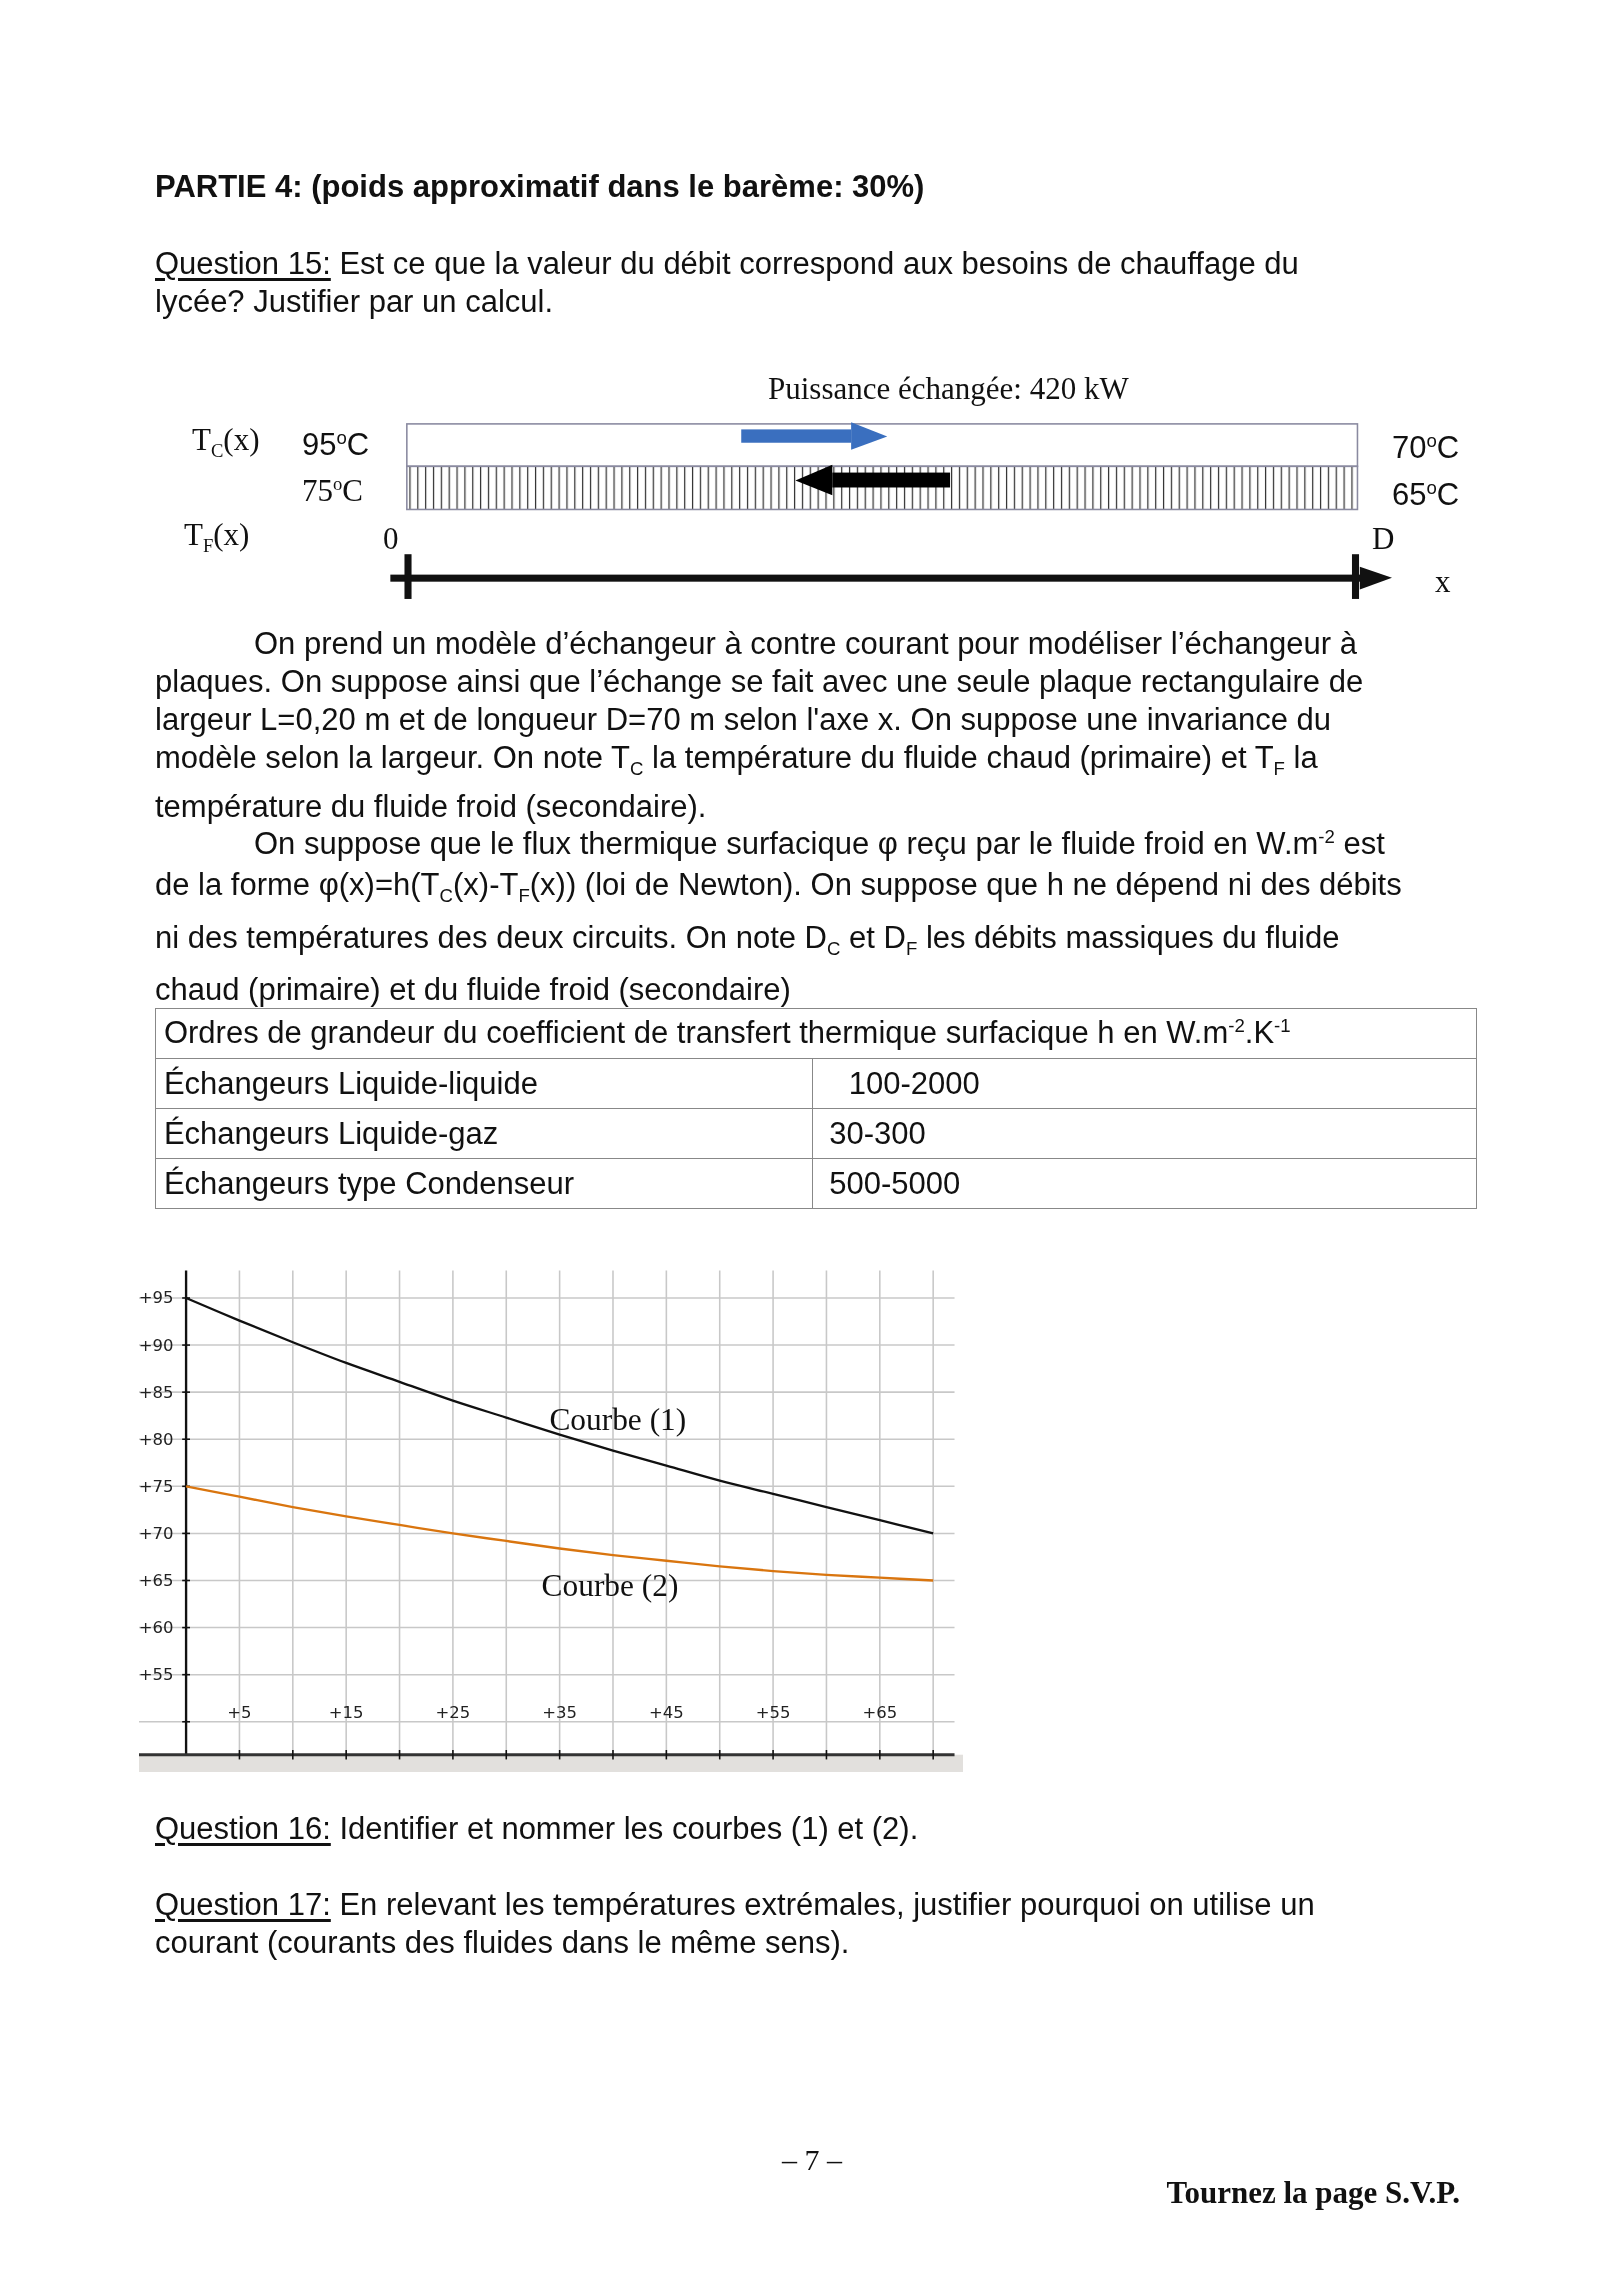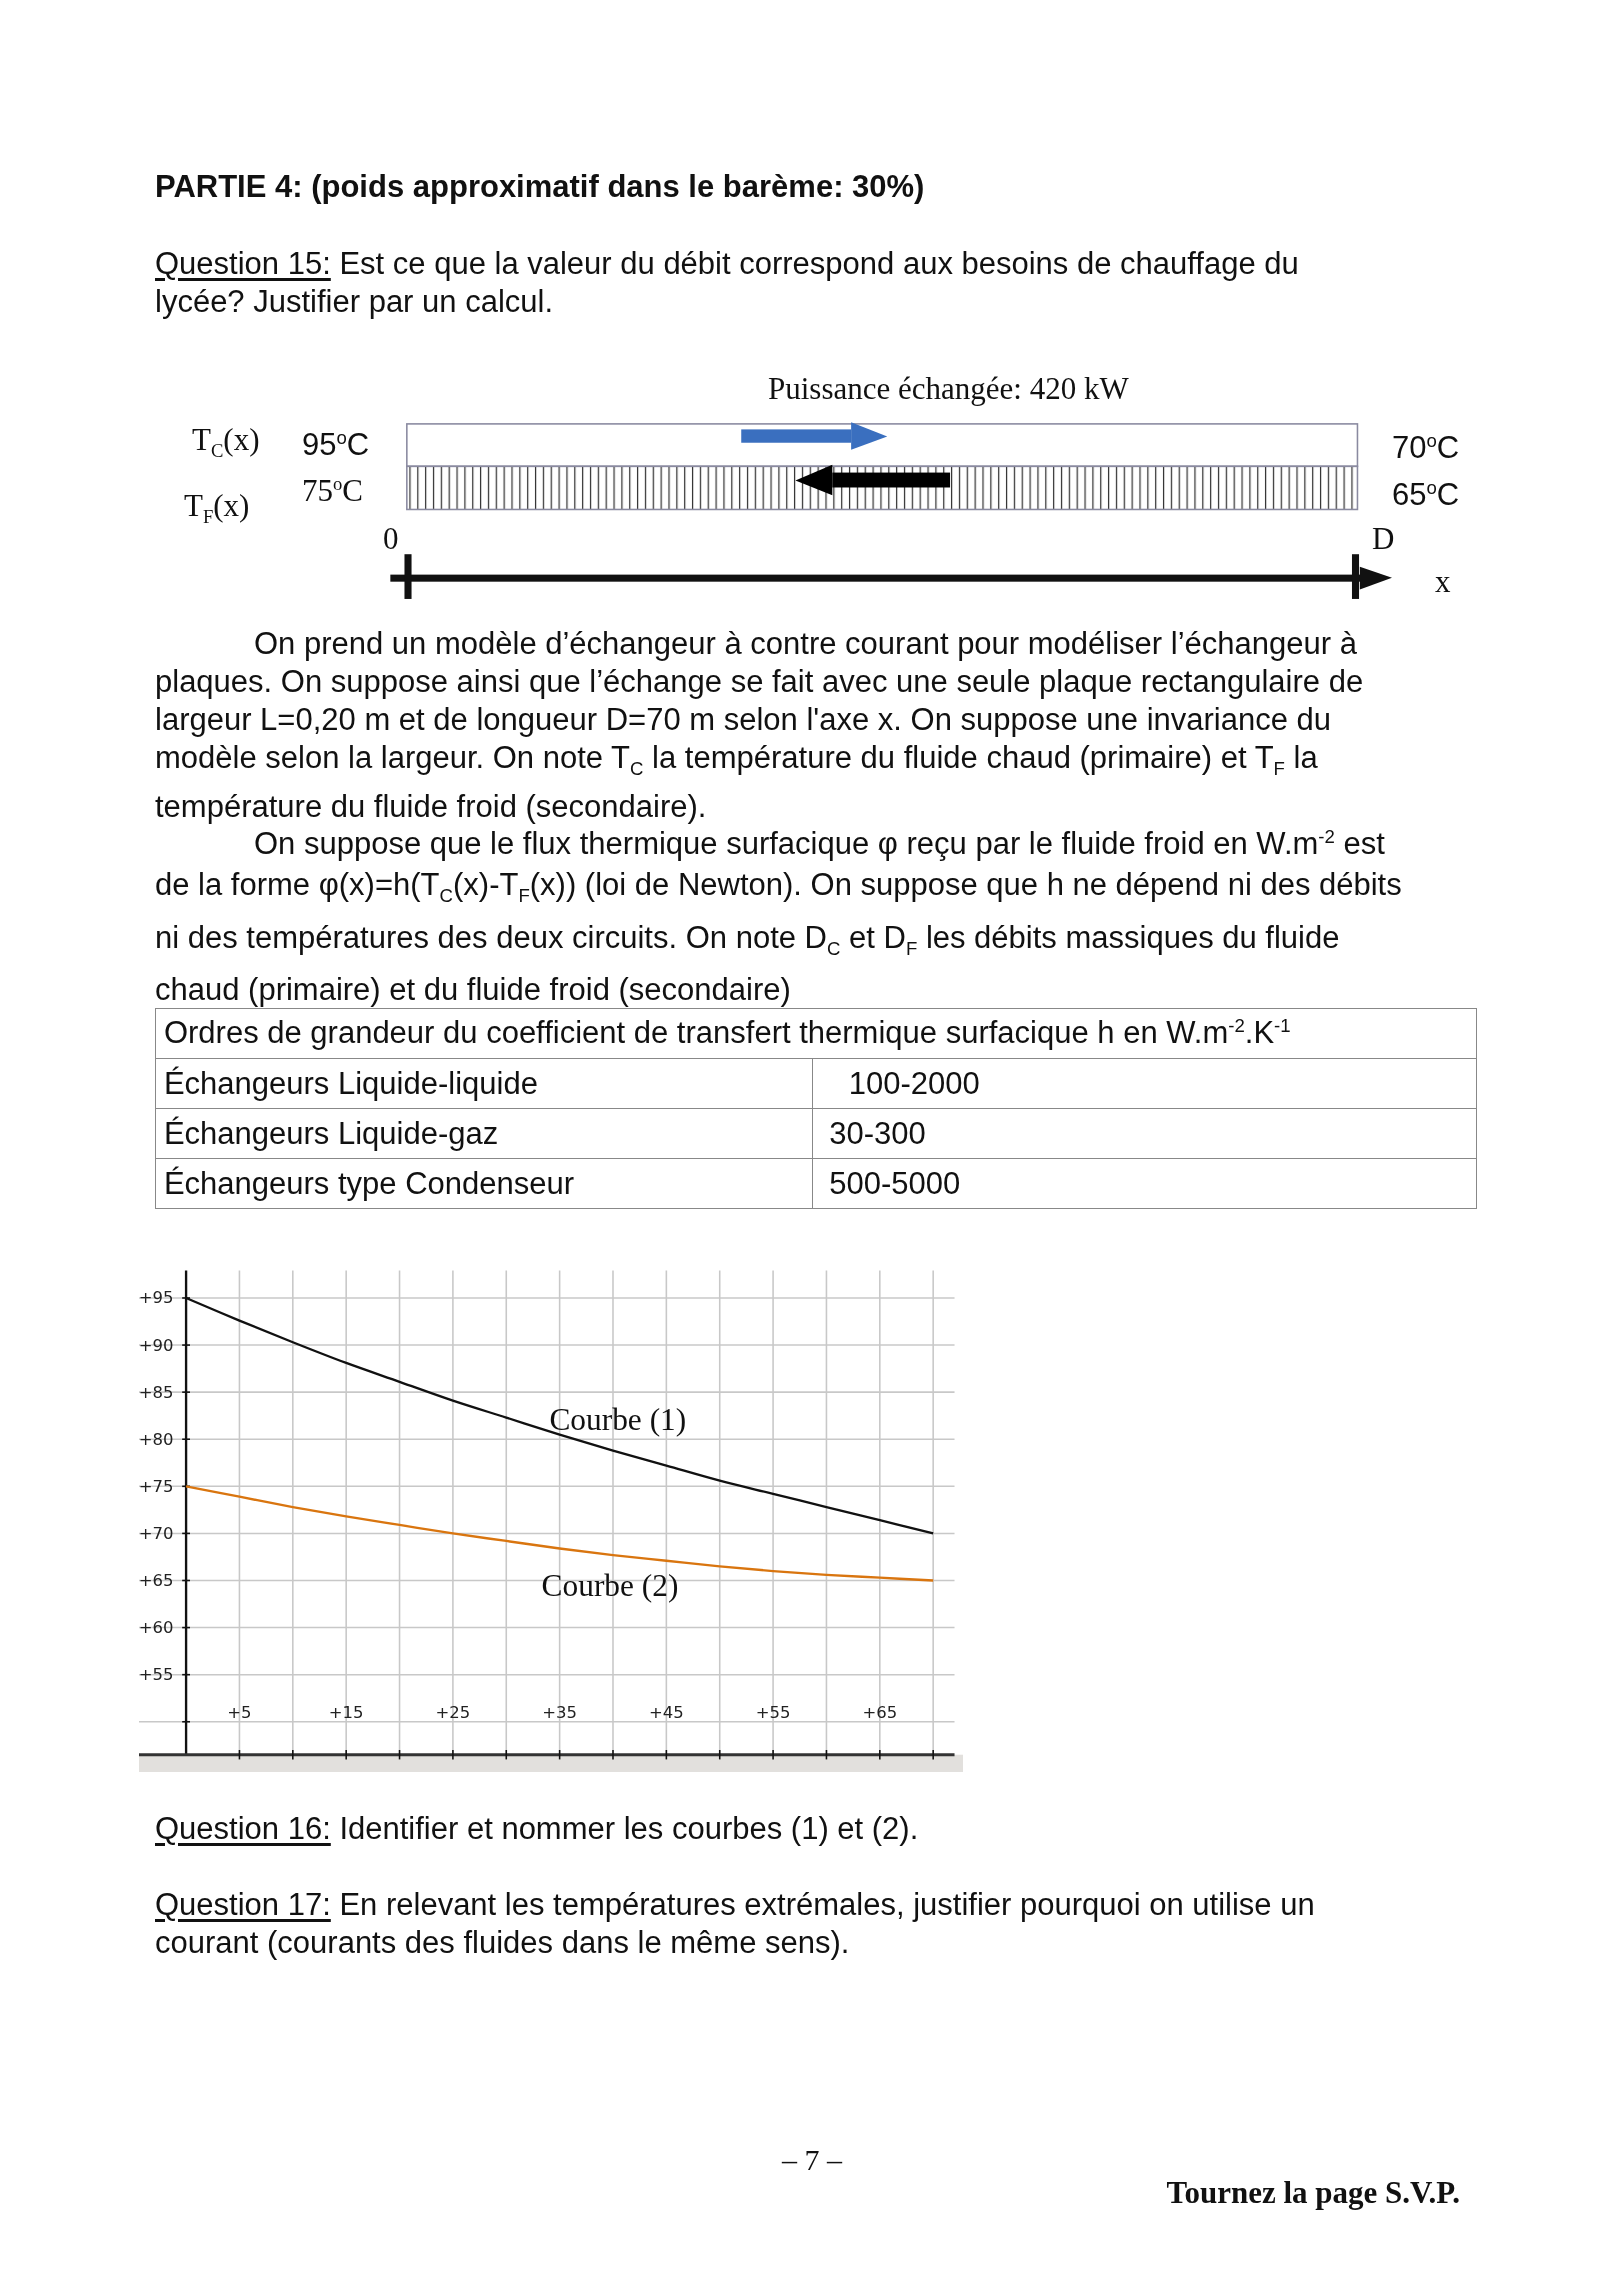--- a/index.html
+++ b/index.html
@@ -29,21 +29,21 @@
 <div class="abs txt bold" style="left:155px; top:168px;">PARTIE 4: (poids approximatif dans le barème: 30%)</div>
 
 <div class="para" style="top:245px;">
   <span class="line"><span class="u">Question 15:</span><span> Est ce que la valeur du débit correspond aux besoins de chauffage du</span></span>
   <span class="line">lycée? Justifier par un calcul.</span>
 </div>
 
 <div class="abs diag-label" style="left:768px; top:371px;">Puissance échangée: 420 kW</div>
 
 <div class="abs diag-label" style="left:184px; top:422px;margin-left:8px;"><span>T</span><sub class="s">C</sub><span>(x)</span></div>
-<div class="abs diag-label" style="left:184px; top:488px;"><span>T</span><sub class="s">F</sub><span>(x)</span></div>
+<div class="abs diag-label" style="left:184px; top:517px;"><span>T</span><sub class="s">F</sub><span>(x)</span></div>
 
 <div class="abs temp" style="left:302px; top:427px;"><span>95</span><sup class="s">o</sup><span>C</span></div>
 <div class="abs temp" style="left:302px; top:473px;font-family:Liberation Serif, serif;"><span>75</span><sup class="s">o</sup><span>C</span></div>
 <div class="abs temp" style="left:1392px; top:430px;"><span>70</span><sup class="s">o</sup><span>C</span></div>
 <div class="abs temp" style="left:1392px; top:477px;"><span>65</span><sup class="s">o</sup><span>C</span></div>
 
 <svg style="left:0; top:0;" width="1623" height="628" viewBox="0 0 2067 800">
   <defs>
     <pattern id="hatch" width="10" height="10" patternUnits="userSpaceOnUse">
       <line x1="2" y1="0" x2="2" y2="10" stroke="#333" stroke-width="1.6"></line>

